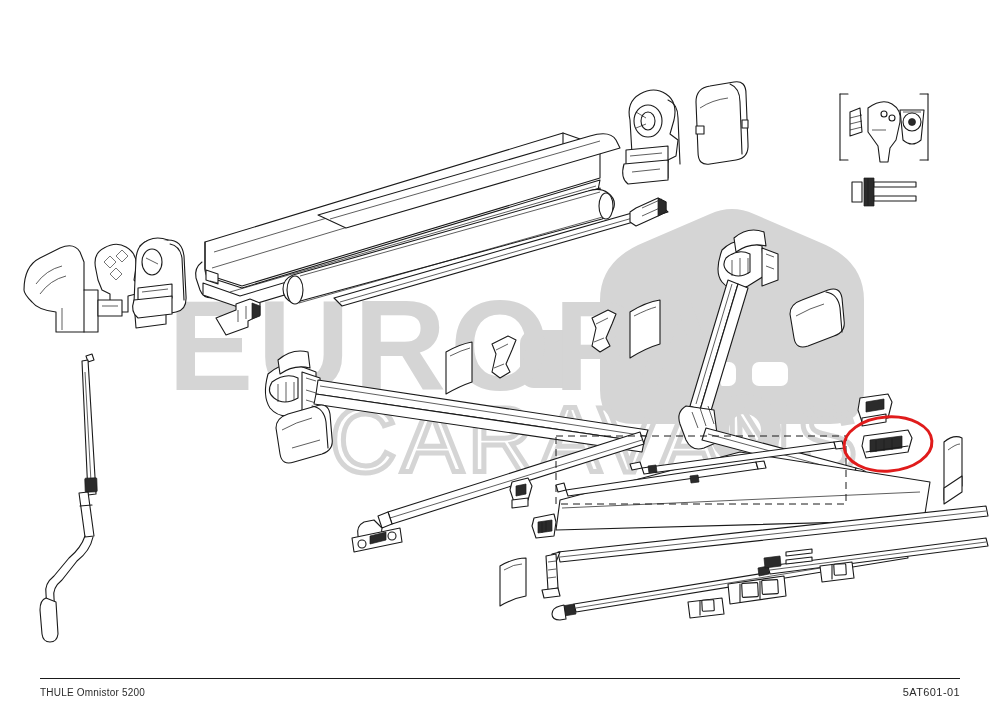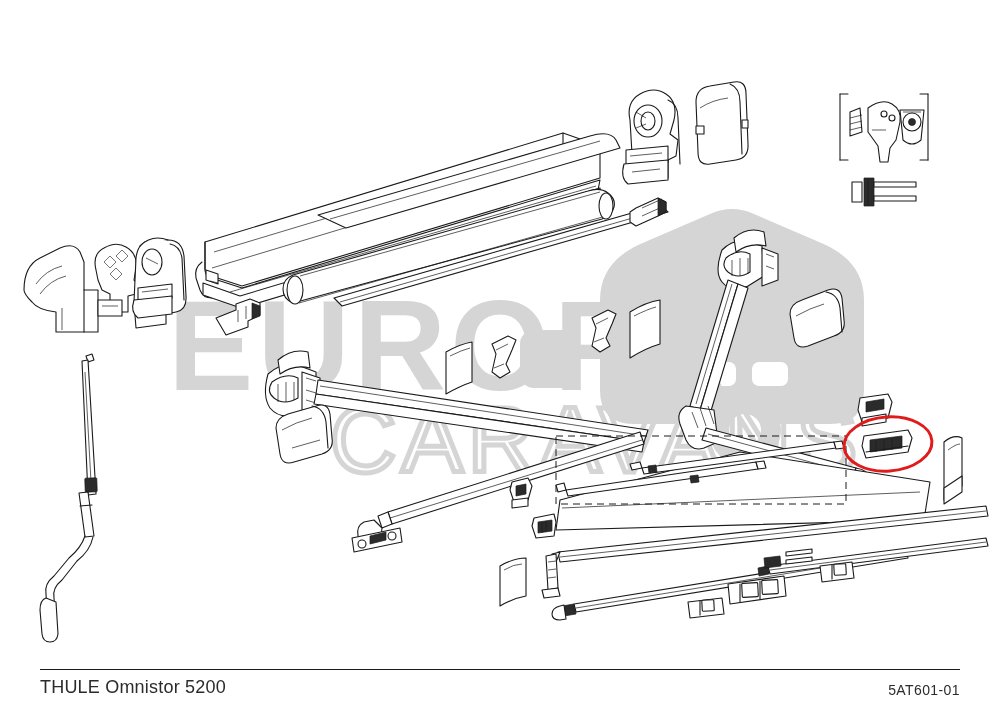--- a/index.html
+++ b/index.html
@@ -30,22 +30,22 @@
     position:absolute;right:22px;bottom:-2px;
     background:#111;color:#fff;font-size:7px;font-weight:bold;
     letter-spacing:2.5px;padding:1px 3px 1px 4px;line-height:8px;
   }
 
   
   #footer{position:absolute;left:40px;right:40px;bottom:18px;z-index:6;}
   #footer-rule{border-top:1.4px solid #1a1a1a;width:100%;}
   #footer-row{display:flex;justify-content:space-between;align-items:flex-end;
     padding-top:7px;}
-  #footer-title{font-size:18px;color:#2b2b2b;letter-spacing:.2px;}
-  #footer-code{font-size:14px;color:#2b2b2b;letter-spacing:.4px;
+  #footer-title{font-size:10px;color:#2b2b2b;letter-spacing:.2px;}
+  #footer-code{font-size:11px;color:#2b2b2b;letter-spacing:.4px;
     font-family:"Liberation Sans", sans-serif;}
 </style>
 </head>
 <body>
 
 <div id="page">
 
   <svg id="watermark" viewBox="0 0 1000 716" xmlns="http://www.w3.org/2000/svg">
 
     <g fill="#d5d5d5">

